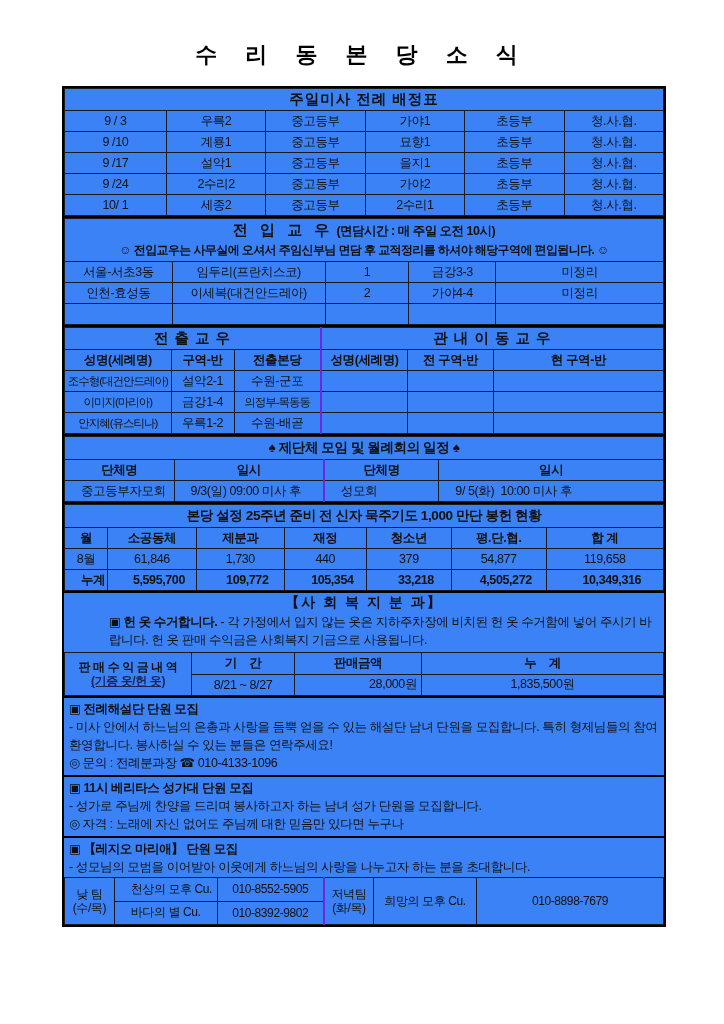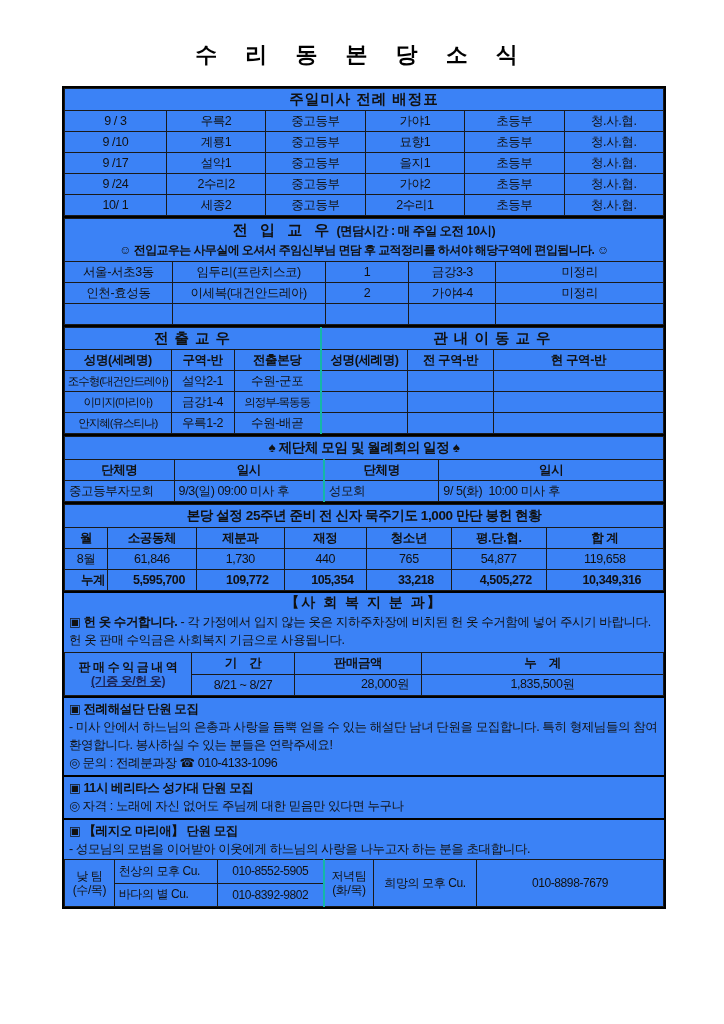--- a/index.html
+++ b/index.html
@@ -10,23 +10,23 @@
   .sheet{position:absolute;left:62px;top:86px;width:600px;border:2px solid #000;background:#3b82f6;}
   .sec{border-bottom:2px solid #000;}
   .sec:last-child{border-bottom:none;}
   table{width:100%;border-collapse:collapse;table-layout:fixed;}
   td,th{border:1px solid #1a1a1a;height:20px;padding:0 2px;font-size:12.5px;
         text-align:center;vertical-align:middle;overflow:hidden;white-space:nowrap;
         letter-spacing:-0.4px;font-weight:400;}
   th{font-weight:700;}
   .ttl{font-size:14.5px;font-weight:700;height:21px;letter-spacing:1px;}
   .ttl-sm{font-size:13.5px;font-weight:700;}
-  .thick-r{border-right:2px solid #14b8a6;}
-  .left{text-align:left;padding-left:4px;}
-  .right{text-align:right;padding-right:12px;}
+  .thick-r{border-right:2px solid #6d28d9;}
+  .left{text-align:left;padding-left:16px;}
+  .right{text-align:right;padding-right:4px;}
   .xtight{font-size:11.5px;letter-spacing:-1px;}
   .pre{white-space:pre;}
   .bold{font-weight:700;padding-left:16px;}
   .two-line{line-height:14px;font-size:12px;}
   .tin-title{line-height:19px;}
   .tin-title .big{font-size:15px;font-weight:700;letter-spacing:4px;}
   .tin-title .note{font-size:12.5px;font-weight:700;letter-spacing:-0.5px;}
   .tin-sub{font-size:12px;font-weight:700;letter-spacing:-0.6px;}
   .txt-sec{padding:2px 5px 3px 5px;font-size:12.5px;line-height:18px;text-align:left;
            letter-spacing:-0.4px;}
@@ -248,40 +248,40 @@
           <th>재정</th>
           <th>청소년</th>
           <th>평.단.협.</th>
           <th>합 계</th>
         </tr>
         <tr>
           <td>8월</td>
           <td>61,846</td>
           <td>1,730</td>
           <td>440</td>
-          <td>765</td>
+          <td>379</td>
           <td>54,877</td>
           <td>119,658</td>
         </tr>
         <tr>
           <td class="bold">누계</td>
           <td class="bold">5,595,700</td>
           <td class="bold">109,772</td>
           <td class="bold">105,354</td>
           <td class="bold">33,218</td>
           <td class="bold">4,505,272</td>
           <td class="bold">10,349,316</td>
         </tr>
       </tbody>
         </table>
     </div>
 
     <div class="sec">
       <div class="welfare-title">【사 회 복 지 분 과】</div>
-      <div class="txt-sec" style="padding-top:0;">
+      <div class="txt-sec" style="padding-top:0;margin-left:40px;">
         <p><span class="head">▣ 헌 옷 수거합니다.</span><span> - 각 가정에서 입지 않는 옷은 지하주차장에 비치된 헌 옷 수거함에 넣어 주시기 바랍니다. 헌 옷 판매 수익금은 사회복지 기금으로 사용됩니다.</span></p>
       </div>
       <table>
         <colgroup>
             <col style="width:21.2%">
             <col style="width:17.2%">
             <col style="width:21.2%">
             <col style="width:40.4%">
           </colgroup>
         <tbody>
@@ -304,20 +304,21 @@
     </div>
 
     <div class="sec txt-sec">
       <p class="head">▣ 전례해설단 단원 모집</p>
       <p>- 미사 안에서 하느님의 은총과 사랑을 듬뿍 얻을 수 있는 해설단 남녀 단원을 모집합니다. 특히 형제님들의 참여 환영합니다. 봉사하실 수 있는 분들은 연락주세요!</p>
       <p>◎ 문의 : 전례분과장 ☎ 010-4133-1096</p>
     </div>
 
     <div class="sec txt-sec">
       <p class="head">▣ 11시 베리타스 성가대 단원 모집</p>
+      <p>- 성가로 주님께 찬양을 드리며 봉사하고자 하는 남녀 성가 단원을 모집합니다.</p>
       <p>◎ 자격 : 노래에 자신 없어도 주님께 대한 믿음만 있다면 누구나</p>
     </div>
 
     <div class="sec">
       <div class="txt-sec" style="padding-bottom:1px;">
         <p class="head">▣ 【레지오 마리애】 단원 모집</p>
         <p>- 성모님의 모범을 이어받아 이웃에게 하느님의 사랑을 나누고자 하는 분을 초대합니다.</p>
       </div>
       <table class="legio-table">
         <colgroup>

